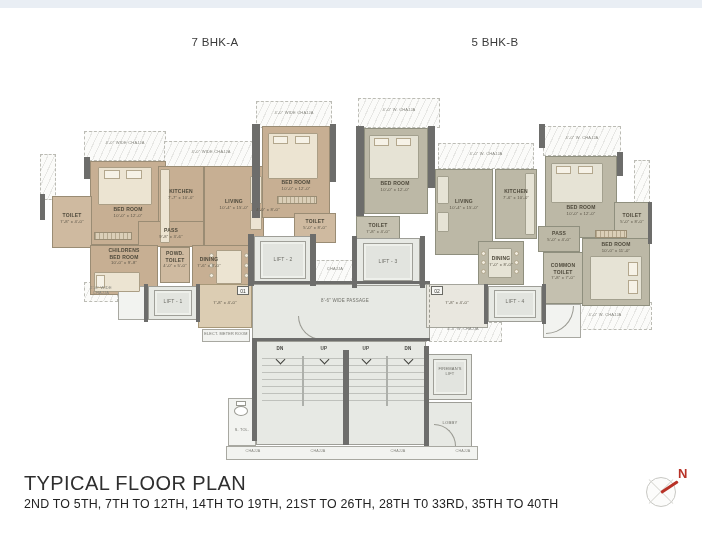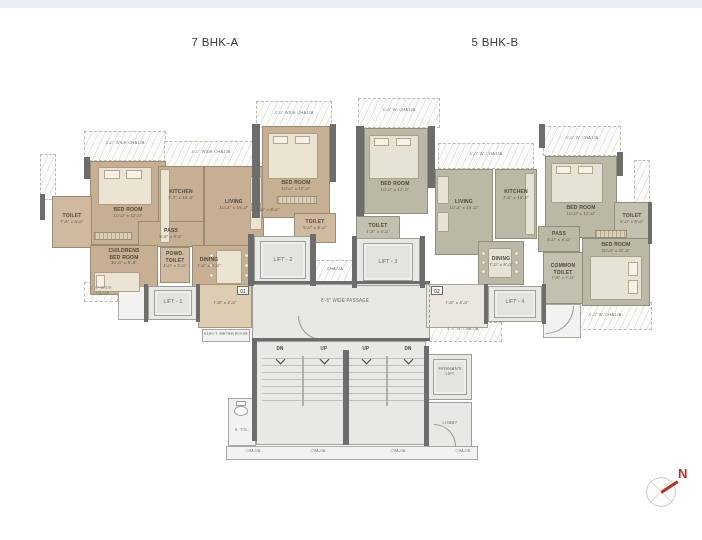--- a/index.html
+++ b/index.html
@@ -328,20 +328,22 @@
     <div class="dm">7'-8" x 4'-0"</div>
   </div>
   <div class="badge" style="left:431px;top:286px;width:12px;height:9px">02</div>
 
   <div class="chj" style="left:358px;top:107px;width:82px">4'-0" W. CHAJJA</div>
   <div class="chj" style="left:438px;top:151px;width:96px">4'-0" W. CHAJJA</div>
   <div class="chj" style="left:543px;top:135px;width:78px">4'-0" W. CHAJJA</div>
   <div class="chj" style="left:424px;top:327px;width:78px;font-size:3.8px">4'-0" W. CHAJJA</div>
   <div class="chj" style="left:558px;top:312px;width:94px">4'-0" W. CHAJJA</div>
 
+  <div id="f-title">TYPICAL FLOOR PLAN</div>
+  <div id="f-floors">2ND TO 5TH, 7TH TO 12TH, 14TH TO 19TH, 21ST TO 26TH, 28TH T0 33RD, 35TH TO 40TH</div>
 
   <div style="position:absolute;left:640px;top:464px;width:60px;height:52px">
     <div style="position:absolute;left:6px;top:13px;width:30px;height:30px;border:1px solid #c8c8c4;border-radius:50%;background:#fcfcfb"></div>
     <div style="position:absolute;left:4px;top:27px;width:34px;height:1px;background:#d7d7d3;transform:rotate(45deg)"></div>
     <div style="position:absolute;left:4px;top:27px;width:34px;height:1px;background:#d7d7d3;transform:rotate(-45deg)"></div>
     <div style="position:absolute;left:21px;top:27px;width:20px;height:2.5px;background:#b83227;border-radius:1px;transform:rotate(-33deg);transform-origin:0 50%"></div>
     <div class="northN" style="left:38px;top:2px">N</div>
   </div>
 </div>
 

